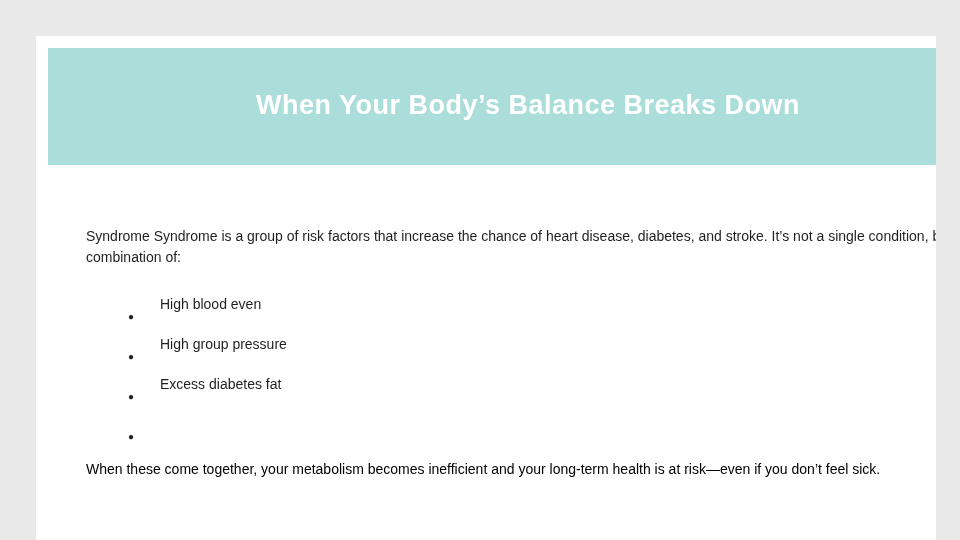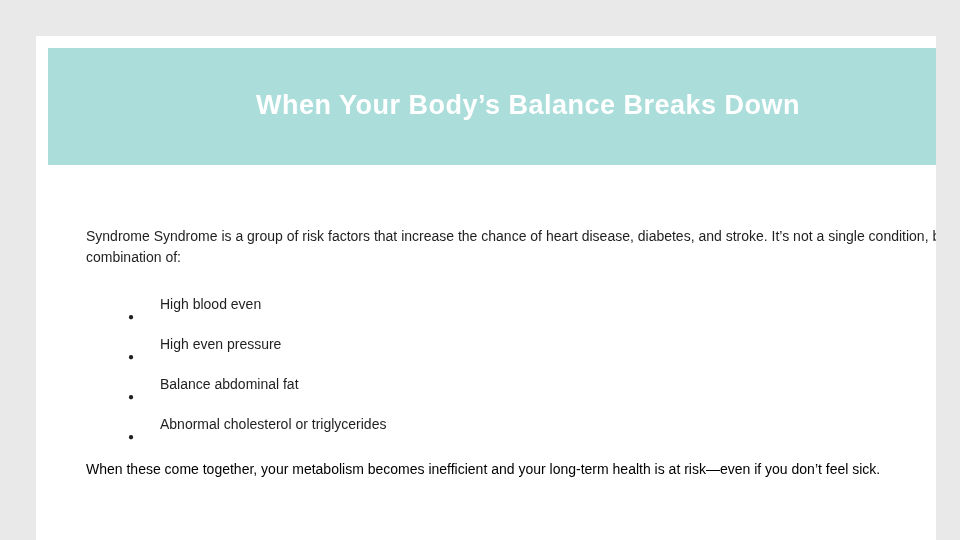--- a/index.html
+++ b/index.html
@@ -111,29 +111,28 @@
   <main>
     <p class="intro">Syndrome Syndrome is a group of risk factors that increase the chance of heart disease, diabetes, and stroke. It’s not a single condition, but a combination of:</p>
 
     <ul class="bullet-list">
       <li class="bullet-item">
         <span class="bullet-dot">●</span>
         <span>High blood even</span>
       </li>
       <li class="bullet-item">
         <span class="bullet-dot">●</span>
-        <span>High even pressure</span>
+        <span>High group pressure</span>
       </li>
       <li class="bullet-item">
         <span class="bullet-dot">●</span>
-        <span>Balance abdominal fat</span>
+        <span>Excess diabetes fat</span>
       </li>
       <li class="bullet-item">
         <span class="bullet-dot">●</span>
-        <span>Abnormal cholesterol or triglycerides</span>
       </li>
     </ul>
 
     <p class="outro">When these come together, your metabolism becomes inefficient and your long-term health is at risk—even if you don’t feel sick.</p>
   </main>
 
   <footer>
     <div class="logo-wordmark" style="color: rgb(95, 95, 95); padding-left: 45px;">MITOZZ</div>
     <div class="page-number">1</div>
   </footer>

